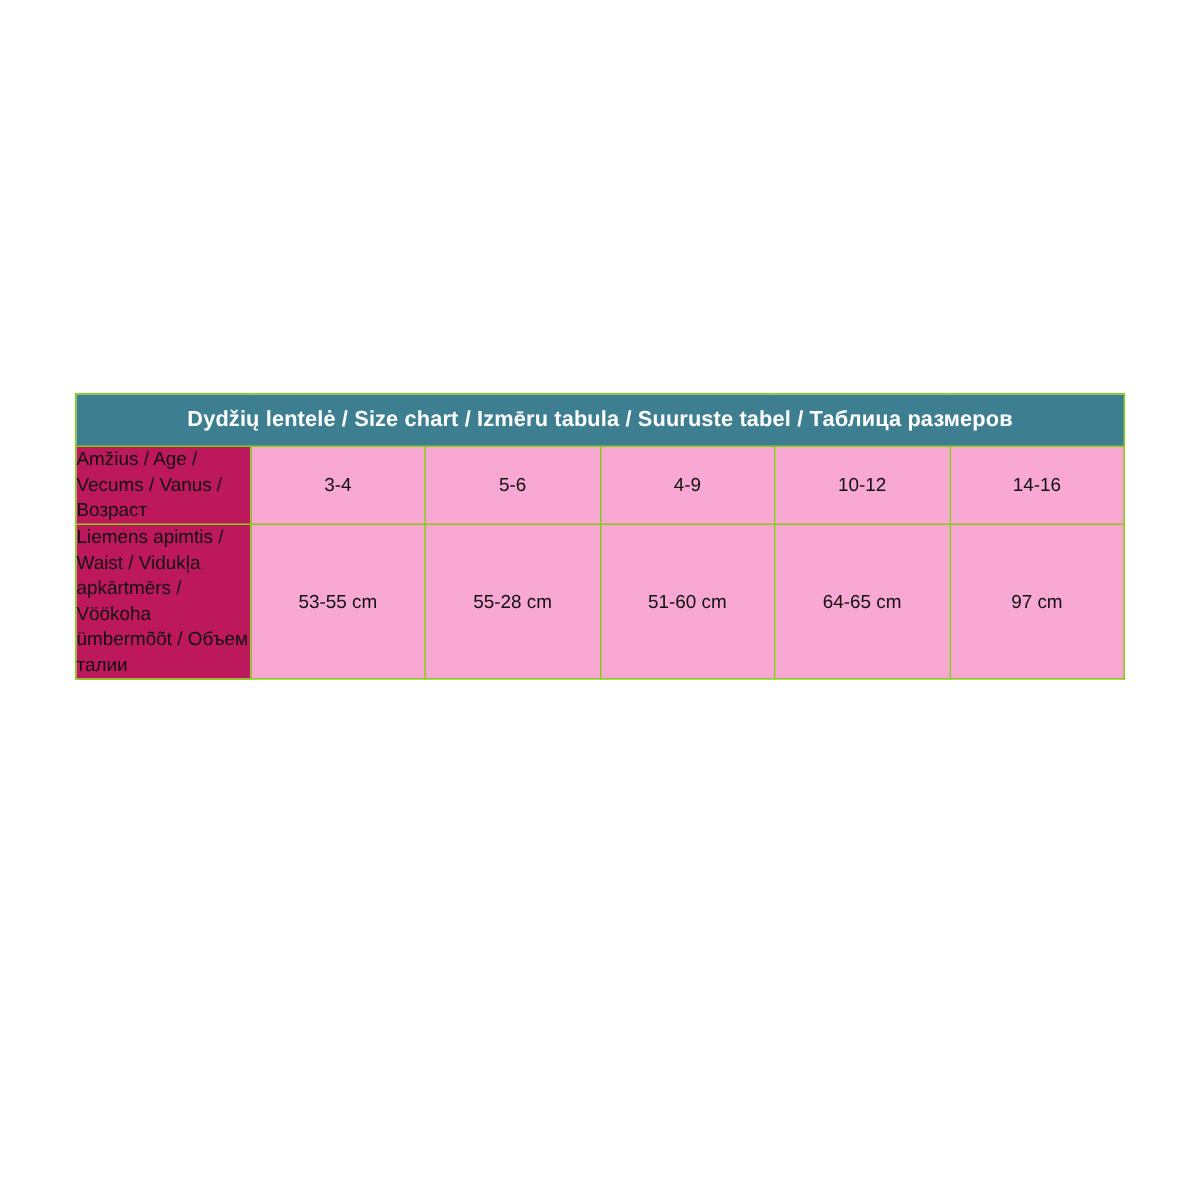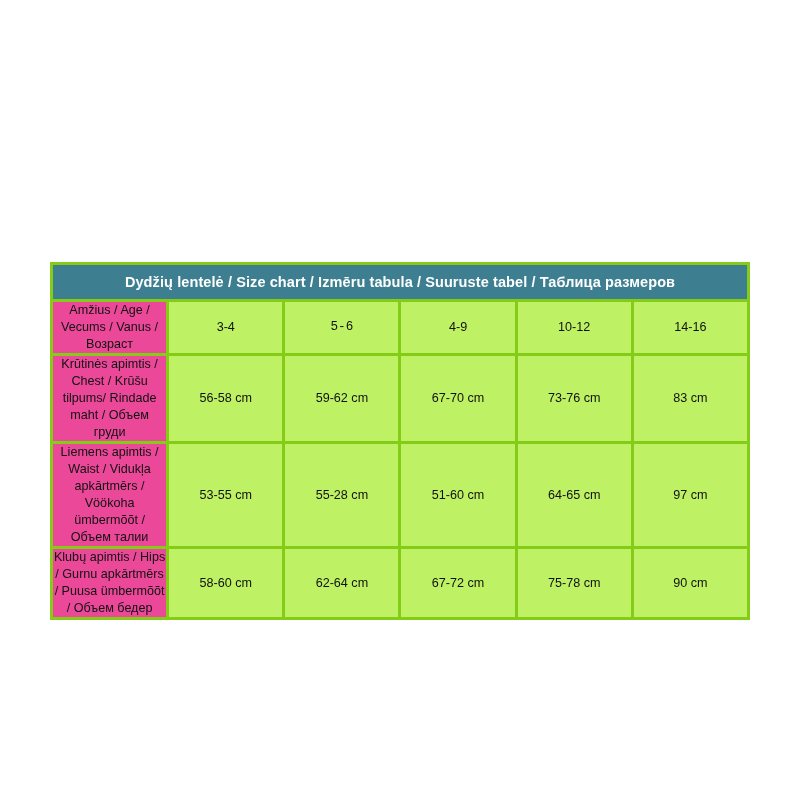--- a/index.html
+++ b/index.html
@@ -25,42 +25,41 @@
     top: 262px;
     width: 700px;
   }
   table.size-chart {
     border-collapse: collapse;
     width: 700px;
     table-layout: fixed;
   }
   table.size-chart td,
   table.size-chart th {
-    border: 3px solid #84cc16;
+    border: 1px solid #84cc16;
     padding: 0;
   }
   .title-cell {
     background: #3d7f91;
     color: #ffffff;
     font-weight: bold;
     font-size: 14.5px;
     text-align: center;
     height: 34px;
     letter-spacing: 0.1px;
   }
   .row-label {
-    background: #ec4899;
+    background: #be185d;
     color: #111111;
     font-size: 12.6px;
-    text-align: center;
     padding: 6px 10px;
     line-height: 1.35;
   }
   .value-cell {
-    background: #bef264;
+    background: #f9a8d4;
     color: #111111;
     font-size: 12.6px;
     text-align: center;
     padding: 6px 4px;
     line-height: 1.35;
   }
   tr.data-row {
     height: 44px;
   }
 </style>
@@ -71,49 +70,33 @@
   <div id="chart-wrap">
     <table class="size-chart">
       <tbody>
         <tr>
           <td class="title-cell" colspan="6">Dydžių lentelė / Size chart / Izmēru tabula / Suuruste tabel / Таблица размеров</td>
         </tr>
 
         <tr class="data-row">
           <td class="row-label" style="width:305px;">Amžius / Age / Vecums / Vanus / Возраст</td>
           <td class="value-cell" style="width:79px;">3-4</td>
-          <td class="value-cell" style="width:85px;font-family:Liberation Mono, monospace;">5-6</td>
+          <td class="value-cell" style="width:85px;">5-6</td>
           <td class="value-cell" style="width:85px;">4-9</td>
           <td class="value-cell" style="width:85px;margin-left:16px;">10-12</td>
           <td class="value-cell" style="width:61px;margin-top:20px;">14-16</td>
         </tr>
 
 
-        <tr class="data-row">
-          <td class="row-label">Krūtinės apimtis / Chest / Krūšu tilpums/  Rindade maht / Объем груди</td>
-          <td class="value-cell">56-58 cm</td>
-          <td class="value-cell">59-62 cm</td>
-          <td class="value-cell">67-70 cm</td>
-          <td class="value-cell">73-76 cm</td>
-          <td class="value-cell">83 cm</td>
-        </tr>
 
         <tr class="data-row">
           <td class="row-label">Liemens apimtis / Waist / Vidukļa apkārtmērs / Vöökoha ümbermõõt / Объем талии</td>
           <td class="value-cell">53-55 cm</td>
           <td class="value-cell">55-28 cm</td>
           <td class="value-cell">51-60 cm</td>
           <td class="value-cell">64-65 cm</td>
           <td class="value-cell">97 cm</td>
         </tr>
 
-        <tr class="data-row">
-          <td class="row-label">Klubų apimtis / Hips / Gurnu apkārtmērs / Puusa ümbermõõt / Объем бедер</td>
-          <td class="value-cell">58-60 cm</td>
-          <td class="value-cell">62-64 cm</td>
-          <td class="value-cell">67-72 cm</td>
-          <td class="value-cell">75-78 cm</td>
-          <td class="value-cell">90 cm</td>
-        </tr>
       </tbody>
     </table>
   </div>
 </div>
 
 </body></html>

